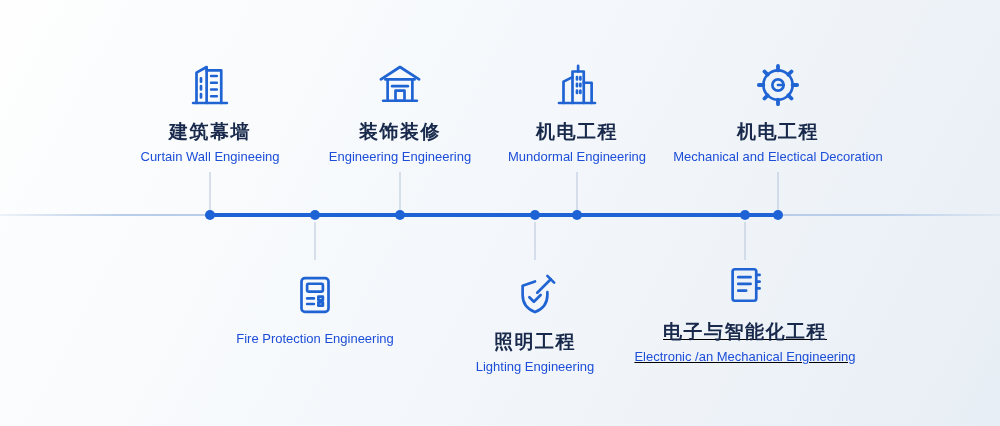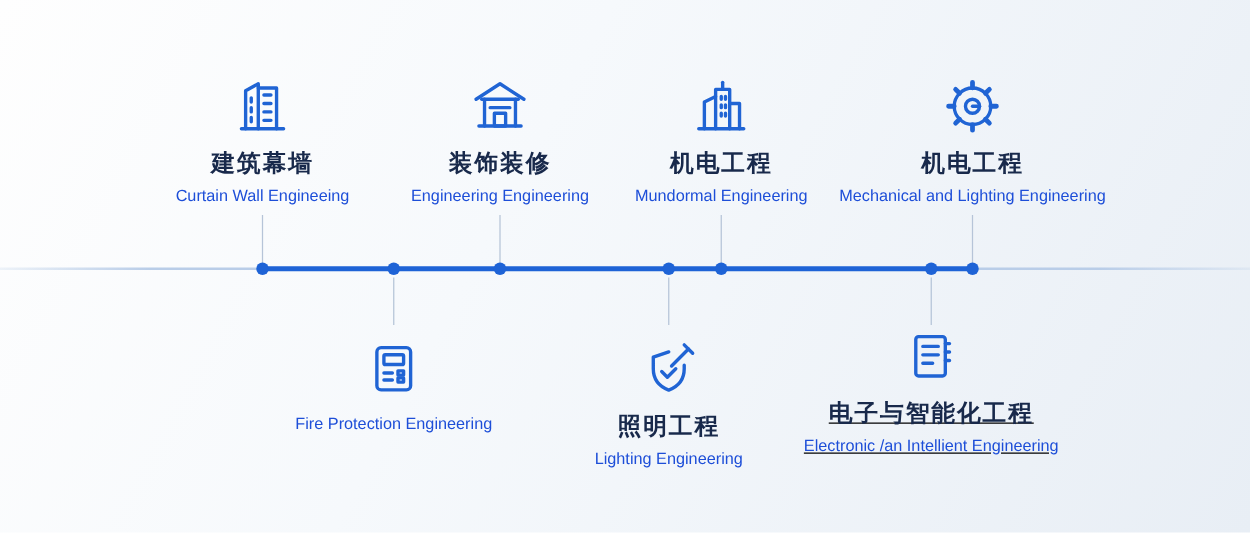--- a/index.html
+++ b/index.html
@@ -107,21 +107,21 @@
         <circle cx="24" cy="24" r="13"></circle>
         <g stroke-width="3.4">
           <path d="M41 24h-4M11 24H7M24 7v4M24 37v4"></path>
           <path d="M36 12l-2.8 2.8M14.8 33.2L12 36M12 12l2.8 2.8M33.2 33.2L36 36"></path>
         </g>
         <circle cx="24" cy="24" r="5"></circle>
         <path d="M24 24h5"></path>
       </svg>
     </div>
     <div class="zh">机电工程</div>
-    <div class="en">Mechanical and Lighting Engineering</div>
+    <div class="en">Mechanical and Electical Decoration</div>
   </div>
 
   <div class="item" style="left:315px;top:262px;">
     <div class="icon-wrap">
       <svg class="ic" viewBox="0 0 48 48" width="54" height="54">
         <rect x="12" y="9" width="24" height="30" rx="3"></rect>
         <rect x="17" y="14" width="14" height="7" rx="1"></rect>
         <path d="M17 27h6M17 32h6"></path>
         <rect x="27" y="25.5" width="4" height="3"></rect>
         <rect x="27" y="30.5" width="4" height="3"></rect>
@@ -145,16 +145,16 @@
 
   <div class="item" style="left:745px;top:252px;text-decoration:underline;">
     <div class="icon-wrap">
       <svg class="ic" viewBox="0 0 48 48" width="54" height="54">
         <rect x="13" y="10" width="21" height="28" rx="2"></rect>
         <path d="M18 17h11M18 23h11M18 29h7"></path>
         <path d="M34 15h3M34 21h3M34 27h3"></path>
       </svg>
     </div>
     <div class="zh">电子与智能化工程</div>
-    <div class="en">Electronic /an Intellient Engineering</div>
+    <div class="en">Electronic /an Mechanical Engineering</div>
   </div>
 
 </div>
 
 </body></html>

